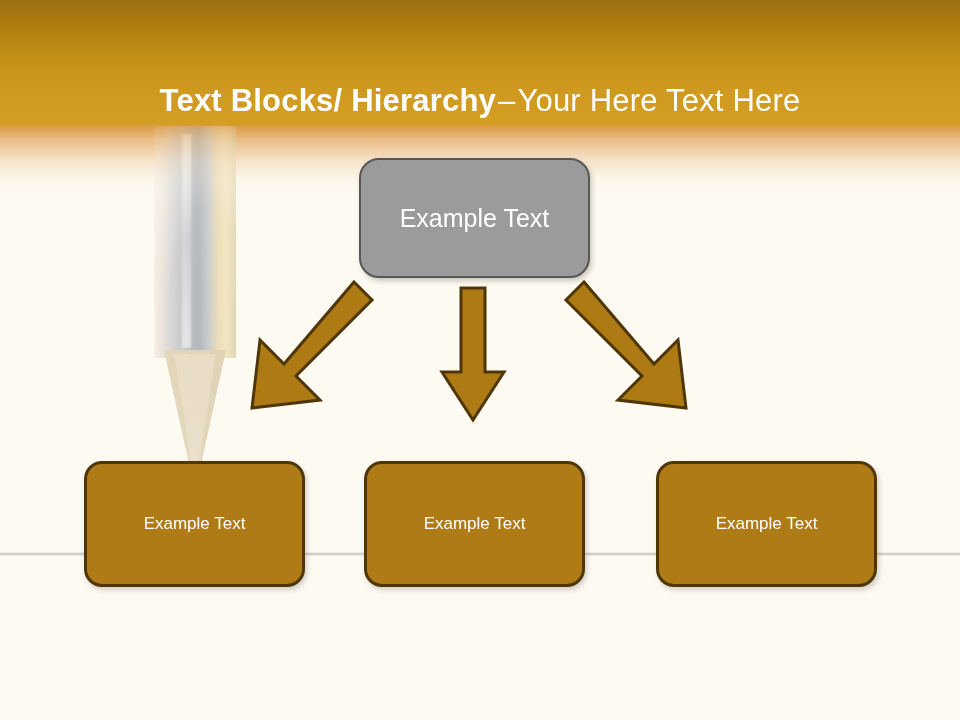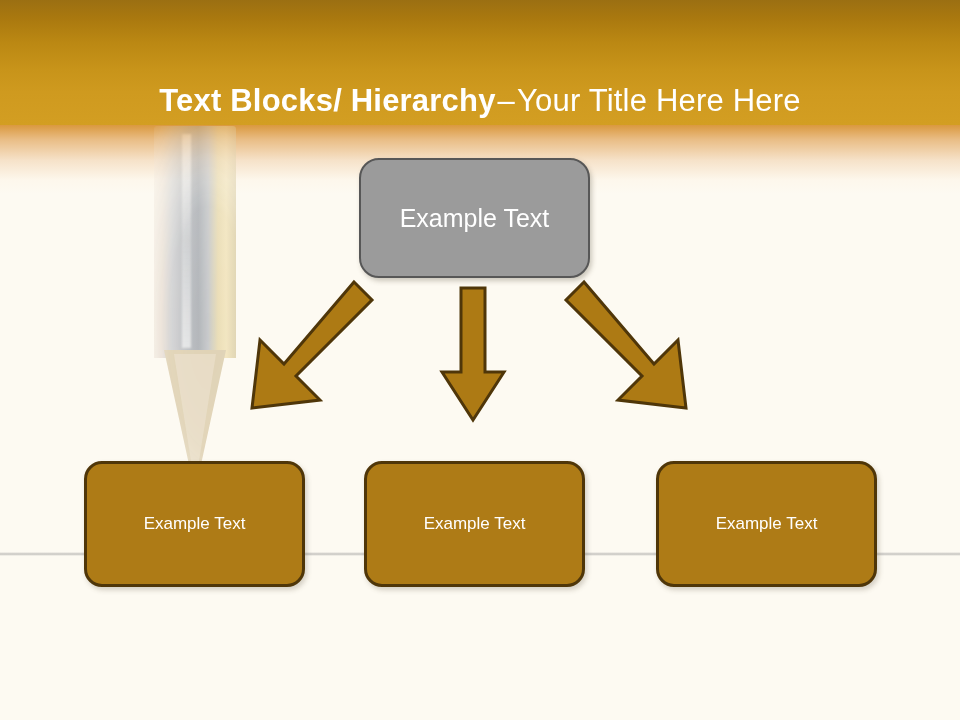--- a/index.html
+++ b/index.html
@@ -232,21 +232,21 @@
     <div class="pencil-lead"></div>
     <div class="pencil-tipdot"></div>
   </div>
 
   <div class="sketch-line"></div>
 
   <div class="header">
     <div class="header-title">
       <span class="title-bold">Text Blocks/ Hierarchy</span>
       <span class="title-dash">–</span>
-      <span class="title-normal">Your Title Here Here</span>
+      <span class="title-normal">Your Here Text Here</span>
     </div>
   </div>
 
   <div class="node node-top">
     <span>Example  Text</span>
   </div>
 
   <svg class="arrow-svg arrow-left-svg" width="136" height="140" viewBox="0 0 136 140">
     <polygon points="118,0 136,18 60,94 84,118 16,126 24,58 48,82" fill="#ad7a14" stroke="#4f3609" stroke-width="3" stroke-linejoin="miter"></polygon>
   </svg>

